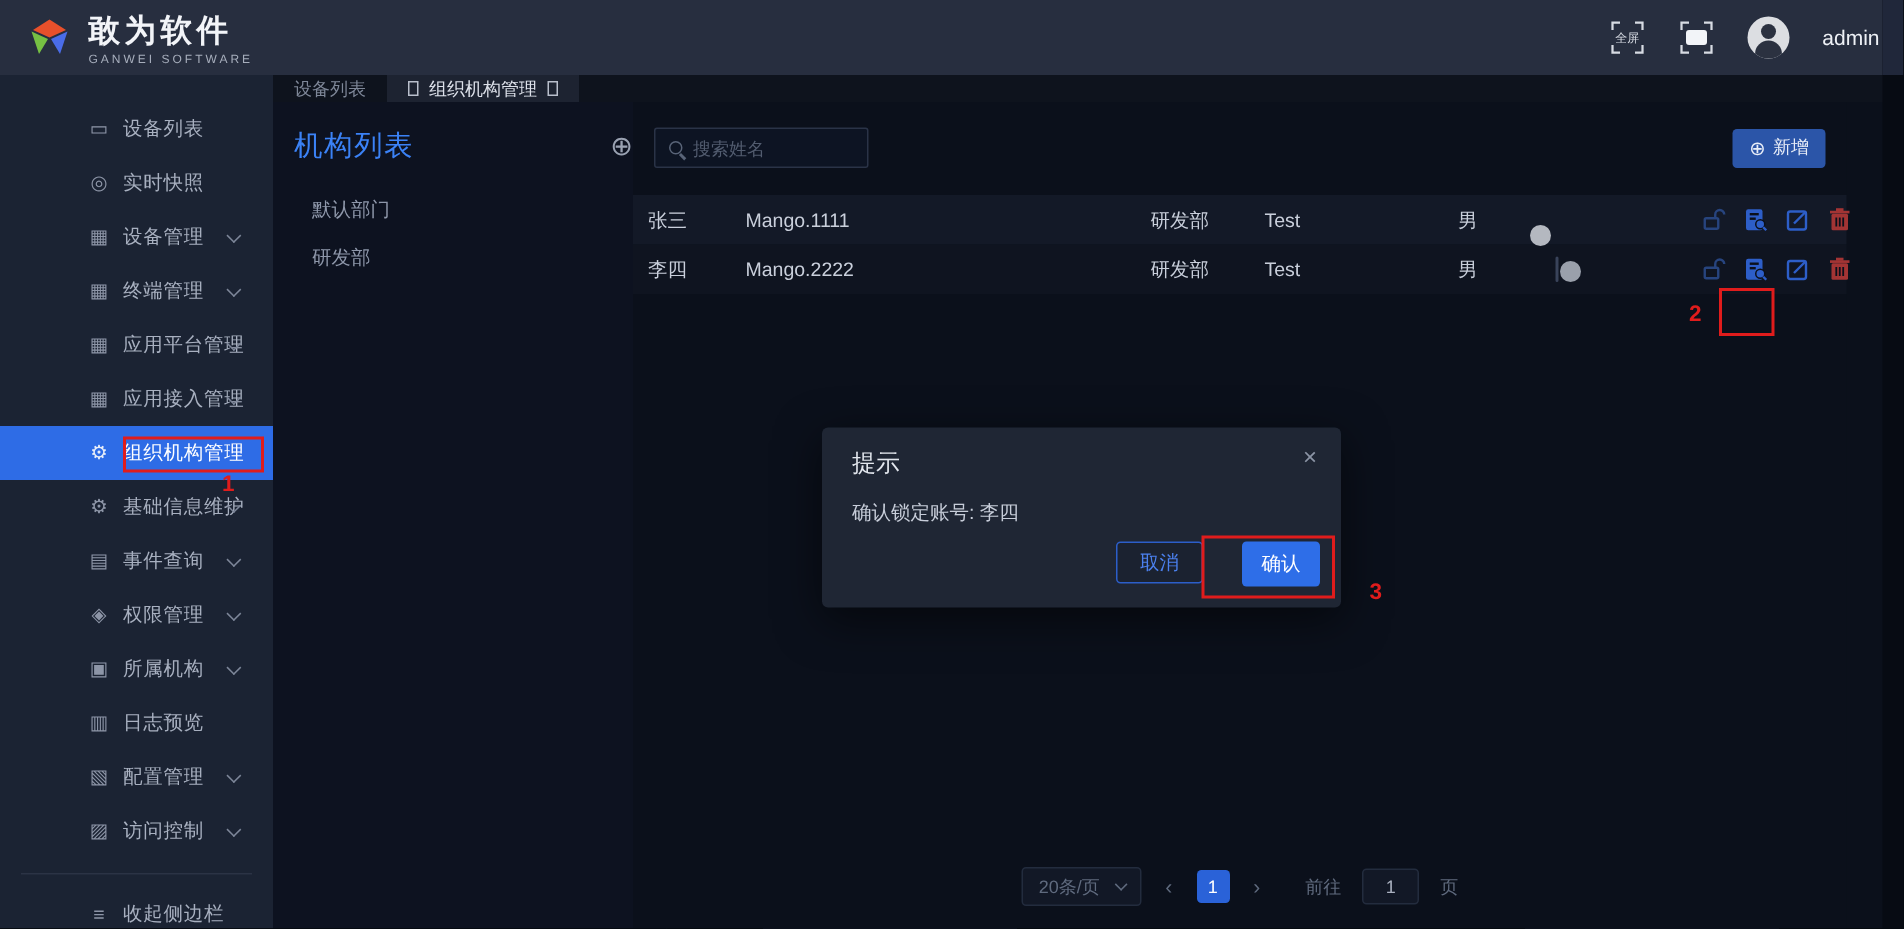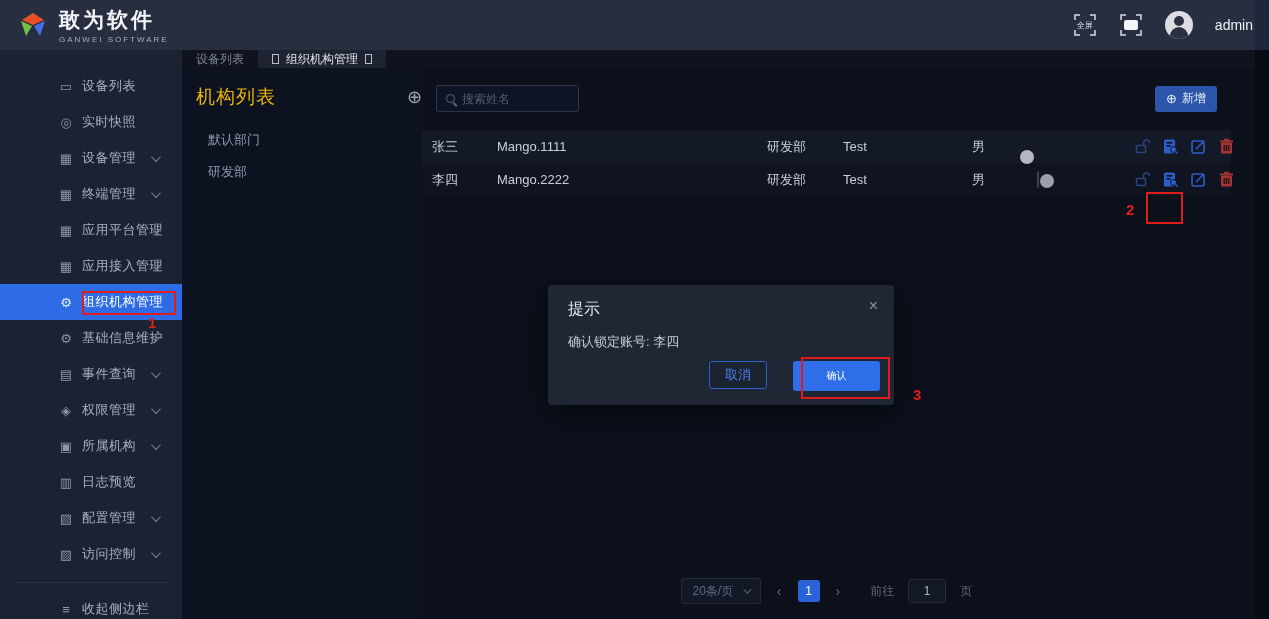--- a/index.html
+++ b/index.html
@@ -32,21 +32,21 @@
 
   
   .tabbar { position:absolute; left:182px; top:50px; width:1087px; height:18px; background:#0e131d; display:flex; align-items:stretch; z-index:3; }
   .tab { display:flex; align-items:center; gap:7px; padding:0 14px; font-size:12px; color:#7e8798; cursor:pointer; }
   .tab.active { background:#1d2331; color:#dde1ea; }
   .tab-box { display:inline-block; width:7px; height:10px; border:1px solid #b9bfcc; }
 
   
   .org-panel { position:absolute; left:182px; top:68px; width:263px; height:551px; background:#0d1220; border-right:1px solid #1e2735; }
   .org-head { display:flex; align-items:center; justify-content:space-between; padding:16px 22px 0 14px; }
-  .org-title { color:#eab308; font-size:19px; letter-spacing:1px; }
+  .org-title { color:#3b82f6; font-size:19px; letter-spacing:1px; }
   .plus-icon { color:#9aa2b2; font-size:18px; cursor:pointer; line-height:1; }
   .search-box { position:relative; margin:16px 0 0 14px; width:152px; height:27px; border:1px solid #2a3347; border-radius:2px; background:#0d1423; display:flex; align-items:center; }
   .search-box.wide { width:143px; margin:0; }
   .mag { position:relative; width:9px; height:9px; border:1.5px solid #596478; border-radius:50%; margin:0 7px 0 9px; flex:none; }
   .mag::after { content:""; position:absolute; left:7px; top:7px; width:5px; height:1.5px; background:#596478; transform:rotate(45deg); transform-origin:0 0; }
   .search-box input { background:transparent; border:none; outline:none; color:#aab1c0; font-size:12px; width:100px; font-family:inherit; }
   .search-box input::placeholder { color:#525c6f; }
   .org-list { margin-top:14px; }
   .org-item { height:32px; line-height:32px; padding-left:26px; color:#8e97aa; font-size:13px; cursor:pointer; }
 
@@ -82,21 +82,21 @@
   .goto { margin-left:14px; display:flex; align-items:center; gap:14px; }
   .goto-input { width:38px; height:24px; background:#121826; border:1px solid #232c3e; border-radius:3px; color:#aab1c0; text-align:center; font-size:12px; outline:none; font-family:inherit; }
 
   
   .modal { position:absolute; left:548px; top:285px; width:346px; height:120px; background:#1f2634; border-radius:4px; box-shadow:0 8px 30px rgba(0,0,0,.55); z-index:10; }
   .modal-title { position:absolute; left:20px; top:14px; color:#e3e7ee; font-size:16px; }
   .modal-close { position:absolute; right:16px; top:12px; color:#8b94a5; font-size:16px; cursor:pointer; }
   .modal-msg { position:absolute; left:20px; top:48px; color:#c7cdd9; font-size:13px; }
   .modal-footer { position:absolute; right:14px; bottom:14px; display:flex; gap:26px; }
   .btn-cancel { width:58px; height:28px; background:#1b2230; border:1px solid #2c5ec9; border-radius:3px; color:#4b80ee; font-size:13px; display:flex; align-items:center; justify-content:center; cursor:pointer; }
-  .btn-confirm { width:87px; height:30px; background:#2e6ee8; border-radius:3px; color:#fff; font-size:10px; display:flex; align-items:center; justify-content:center; cursor:pointer; }
+  .btn-confirm { width:52px; height:30px; background:#2e6ee8; border-radius:3px; color:#fff; font-size:13px; display:flex; align-items:center; justify-content:center; cursor:pointer; }
 
   
   .ann-box { position:absolute; border:2px solid #e01c1c; z-index:12; pointer-events:none; }
   .ann-num { position:absolute; color:#e01c1c; font-size:15px; font-weight:bold; z-index:12; }
   .ann1-box { left:82px; top:291px; width:94px; height:24px; }
   .ann1-num { left:148px; top:314px; }
   .ann2-num { left:1126px; top:201px; }
   .ann2-box { left:1146px; top:192px; width:37px; height:32px; }
   .ann3-box { left:801px; top:357px; width:89px; height:42px; }
   .ann3-num { left:913px; top:386px; }

